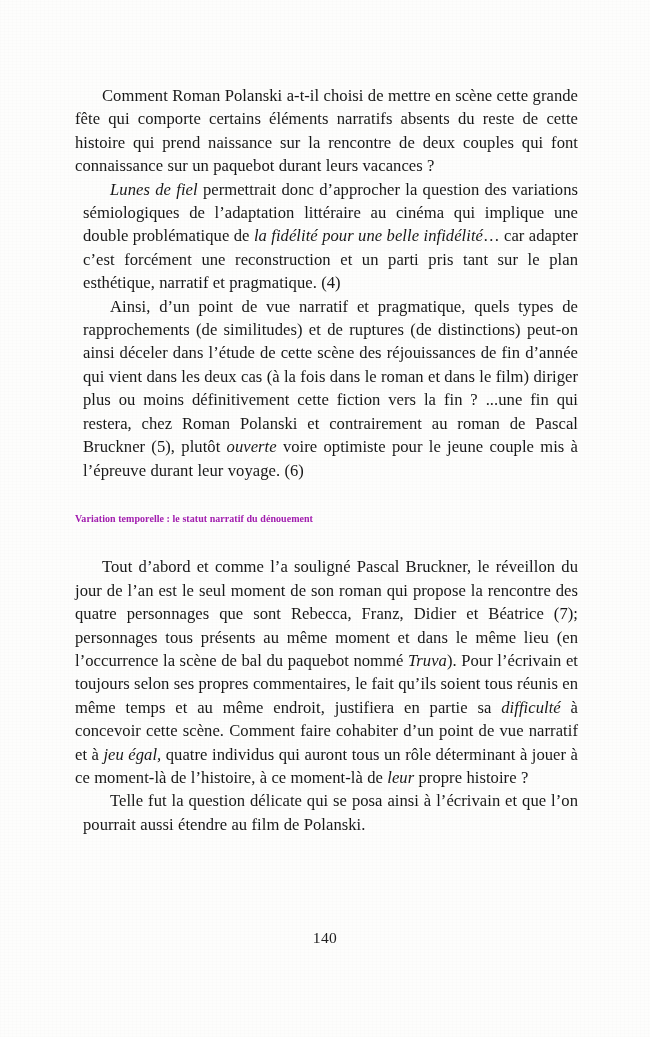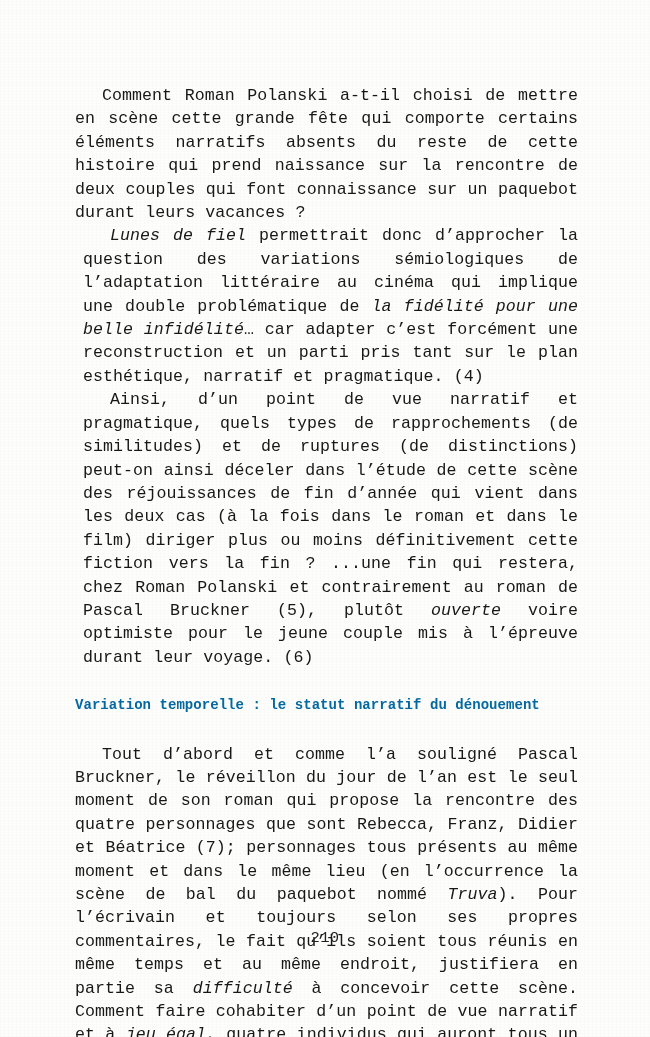--- a/index.html
+++ b/index.html
@@ -15,21 +15,20 @@
     font-family: "Liberation Serif", "DejaVu Serif", serif;
     color: #1a1a1a;
   }
 
   .page {
     position: absolute;
     left: 0; top: 0;
     width: 650px;
     height: 1037px;
     background: #fdfdfc;
-    font-family: Liberation Mono, monospace;
   }
 
   .text-column {
     position: absolute;
     left: 75px;
     top: 84px;
     width: 503px;
   }
 
   p.para {
@@ -44,27 +43,27 @@
     color: #181818;
   }
 
   p.para + p.para {
     margin-top: 0;
     margin-left: 8px;
   }
 
   .heading {
     margin: 0;
-    font-size: 14px;
+    font-size: 10px;
     line-height: 23.4px;
     font-weight: bold;
     text-align: left;
     text-indent: 0;
     letter-spacing: 0.05px;
-    color: #0369a1;
+    color: #a21caf;
     padding-top: 25px;
     padding-bottom: 25px;
   }
 
   .it {
     font-style: italic;
   }
 
   .folio {
     position: absolute;
@@ -100,21 +99,22 @@
     <div>
       <p class="para"><span>Comment Roman Polanski a-t-il choisi de mettre en scène cette grande fête qui comporte certains éléments narratifs absents du reste de cette histoire qui prend naissance sur la rencontre de deux couples qui font connaissance sur un paquebot durant leurs vacances ?</span></p>
       <p class="para"><span class="it">Lunes de fiel</span><span> permettrait donc d’approcher la question des variations sémiologiques de l’adaptation littéraire au cinéma qui implique une double problématique de </span><span class="it">la fidélité pour une belle infidélité</span><span>… car adapter c’est forcément une reconstruction et un parti pris tant sur le plan esthétique, narratif et pragmatique. (4)</span></p>
       <p class="para"><span>Ainsi, d’un point de vue narratif et pragmatique, quels types de rapprochements (de similitudes) et de ruptures (de distinctions) peut-on ainsi déceler dans l’étude de cette scène des réjouissances de fin d’année qui vient dans les deux cas (à la fois dans le roman et dans le film) diriger plus ou moins définitivement cette fiction vers la fin ? ...une fin qui restera, chez Roman Polanski et contrairement au roman de Pascal Bruckner (5), plutôt </span><span class="it">ouverte</span><span> voire optimiste pour le jeune couple mis à l’épreuve durant leur voyage. (6)</span></p>
     </div>
 
     <h2 class="heading">Variation temporelle : le statut narratif du dénouement</h2>
 
     <div>
       <p class="para"><span>Tout d’abord et comme l’a souligné Pascal Bruckner, le réveillon du jour de l’an est le seul moment de son roman qui propose la rencontre des quatre personnages que sont Rebecca, Franz, Didier et Béatrice (7); personnages tous présents au même moment et dans le même lieu (en l’occurrence la scène de bal du paquebot nommé </span><span class="it">Truva</span><span>). Pour l’écrivain et toujours selon ses propres commentaires, le fait qu’ils soient tous réunis en même temps et au même endroit, justifiera en partie sa </span><span class="it">difficulté</span><span> à concevoir cette scène. Comment faire cohabiter d’un point de vue narratif et à </span><span class="it">jeu égal,</span><span> quatre individus qui auront tous un rôle déterminant à jouer à ce moment-là de l’histoire, à ce moment-là de </span><span class="it">leur</span><span> propre histoire ?</span></p>
+      <p class="para"><span>Telle fut la question délicate qui se posa ainsi à l’écrivain et que l’on pourrait aussi étendre au film de Polanski.</span></p>
     </div>
 
   </div>
 
-  <div class="folio">210</div>
+  <div class="folio">140</div>
 
   <div class="grain"></div>
 
 </div>
 
 </body></html>

